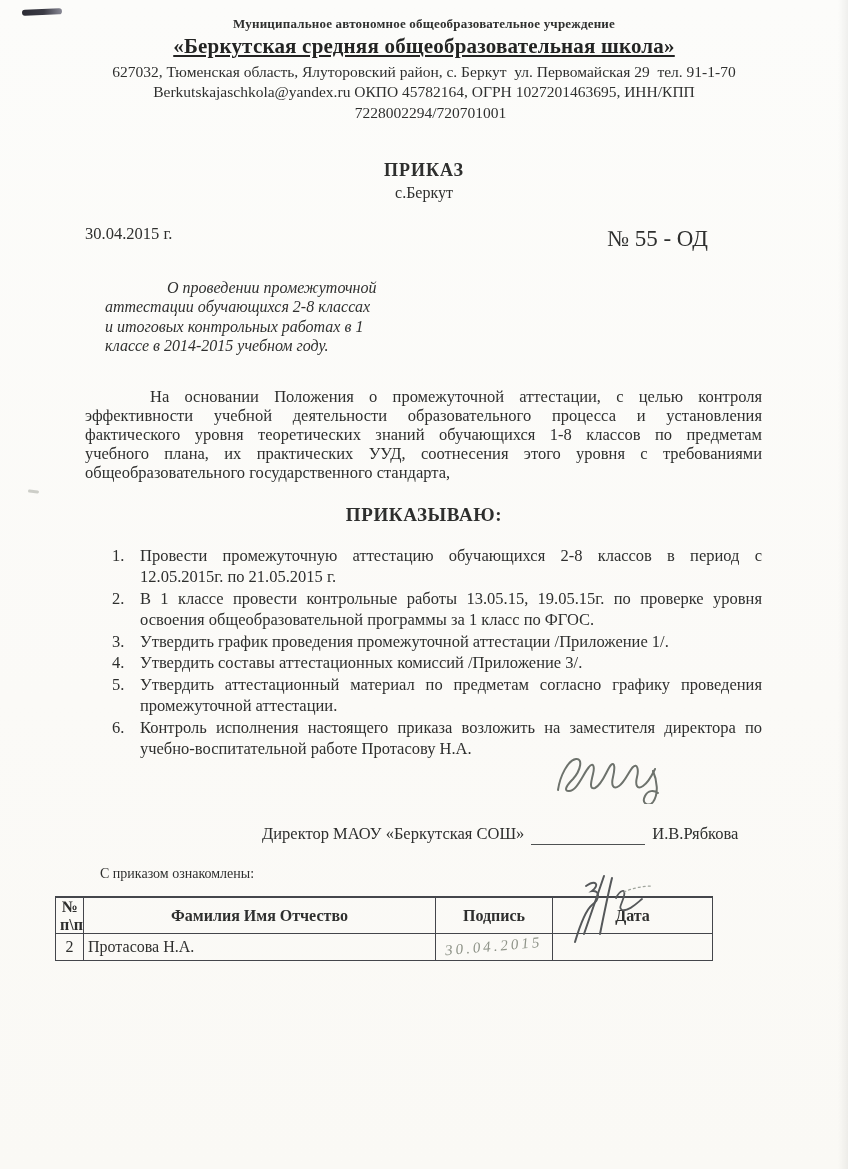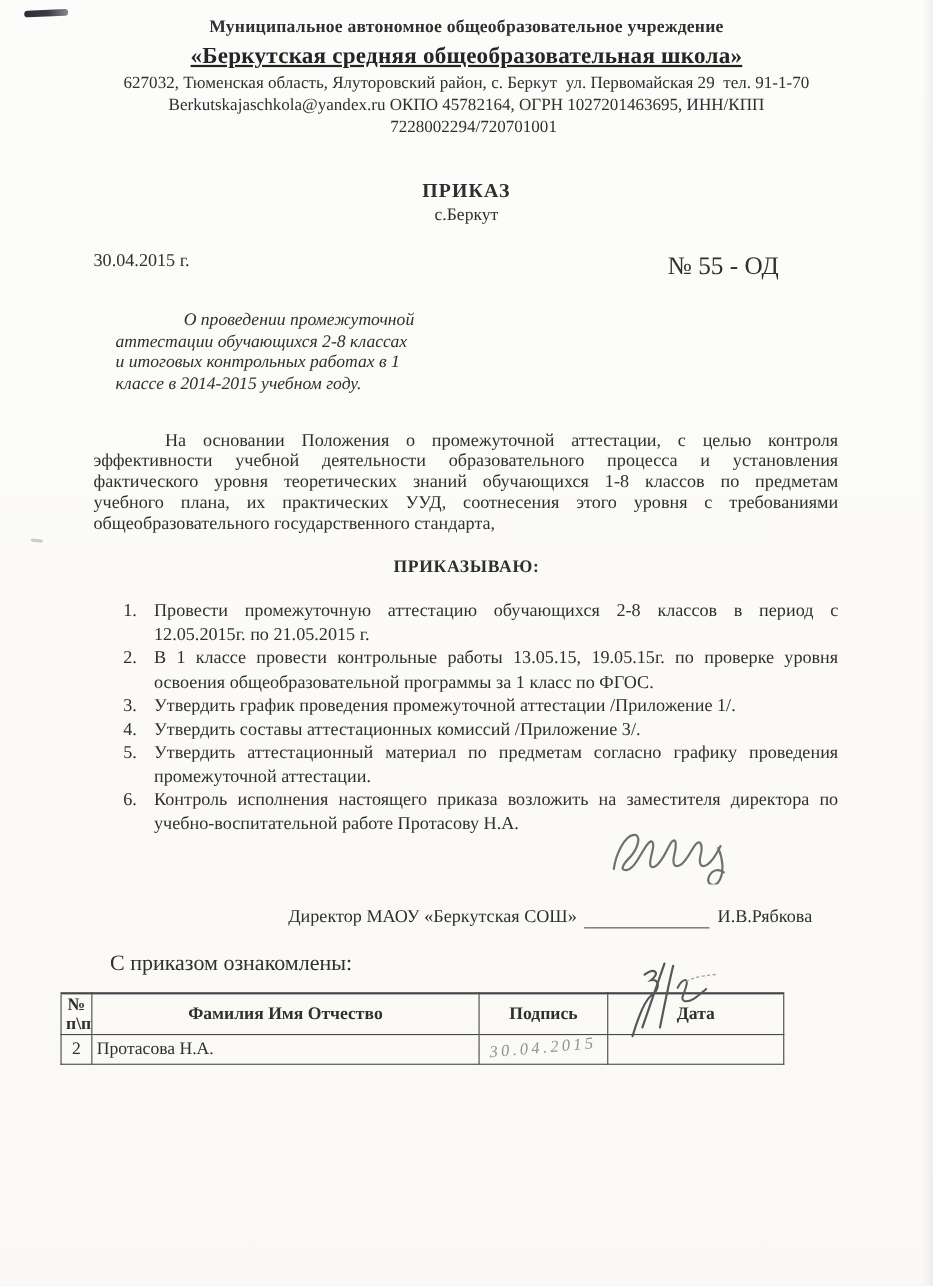--- a/index.html
+++ b/index.html
@@ -22,54 +22,54 @@
     position:absolute;left:22px;top:9px;width:40px;height:6px;
     background:linear-gradient(90deg,#2c2c34 0%,#3c3c46 55%,#8a8a96 100%);
     border-radius:3px;transform:rotate(-2.5deg);
   }
   .scan-dash{
     position:absolute;left:28px;top:490px;width:11px;height:3px;
     background:#b9bab4;border-radius:2px;transform:rotate(6deg);opacity:.7;
   }
 
   .letterhead{padding-top:16px;text-align:center;line-height:1.18;}
-  .letterhead .l1{font-weight:bold;font-size:16px;letter-spacing:.2px;}
+  .letterhead .l1{font-weight:bold;font-size:13px;letter-spacing:.2px;}
   .letterhead .school{font-weight:bold;font-size:21px;text-decoration:underline;margin-top:3px;letter-spacing:.2px;color:#232423;}
   .letterhead .l3{font-size:15.5px;margin-top:4px;white-space:pre-wrap;}
   .letterhead .l4{font-size:15.5px;margin-top:2px;white-space:pre-wrap;}
   .letterhead .l4 .email{}
   .letterhead .l5{font-size:15.5px;margin-top:2px;padding-left:13px;}
 
   .order-title{margin-top:38px;text-align:center;font-weight:bold;font-size:18px;letter-spacing:1px;}
   .order-place{text-align:center;font-size:16px;margin-top:3px;}
 
   .daterow{display:flex;justify-content:space-between;margin:22px 140px 0 85px;font-size:16.5px;}
   .daterow .num{margin-top:2px;font-size:23px;}
 
   .subject{margin:26px 0 0 105px;width:338px;font-style:italic;font-size:16px;line-height:19.5px;}
   .subject .first{padding-left:62px;}
 
   .intro{margin:31px 86px 0 85px;font-size:16.5px;line-height:19px;}
   .jl{text-align:justify;text-align-last:justify;}
   .ll{text-align:left;}
   .intro .first{text-indent:0;padding-left:65px;}
 
-  .decree{margin-top:22px;text-align:center;font-weight:bold;font-size:16px;letter-spacing:.6px;}
+  .decree{margin-top:22px;text-align:center;font-weight:bold;font-size:19px;letter-spacing:.6px;}
 
   .olist{margin:19px 86px 0 112px;font-size:16.5px;line-height:21.5px;}
   .oitem{display:flex;}
   .oitem .onum{width:28px;flex:0 0 28px;}
   .oitem .obody{flex:1;}
 
   .sigrow{display:flex;margin:50px 0 0 262px;font-size:16.5px;height:42px;align-items:flex-start;}
   .sigrow .siglabel{padding-top:14px;}
   .sigrow .sigline{width:114px;border-bottom:1.4px solid #4e5152;height:34px;margin:0 7px;}
   .sigrow .signame{padding-top:14px;}
 
-  .ack{margin:14px 0 0 100px;font-size:20px;}
+  .ack{margin:14px 0 0 100px;font-size:14px;}
 
   table.acktab{margin:14px 0 0 55px;border-collapse:collapse;table-layout:fixed;width:657px;font-size:16px;}
   table.acktab th,table.acktab td{border:1.4px solid #44464b;padding:0 4px;overflow:visible;}
   table.acktab th{font-weight:bold;text-align:center;line-height:1.1;}
   table.acktab thead tr{height:37px;}
   table.acktab tbody tr{height:27px;}
   table.acktab{border-top:2.2px solid #44464b;}
   td.cell-num{text-align:center;}
   td.cell-name{padding-left:10px;text-align:left;}
   .hw-date{

